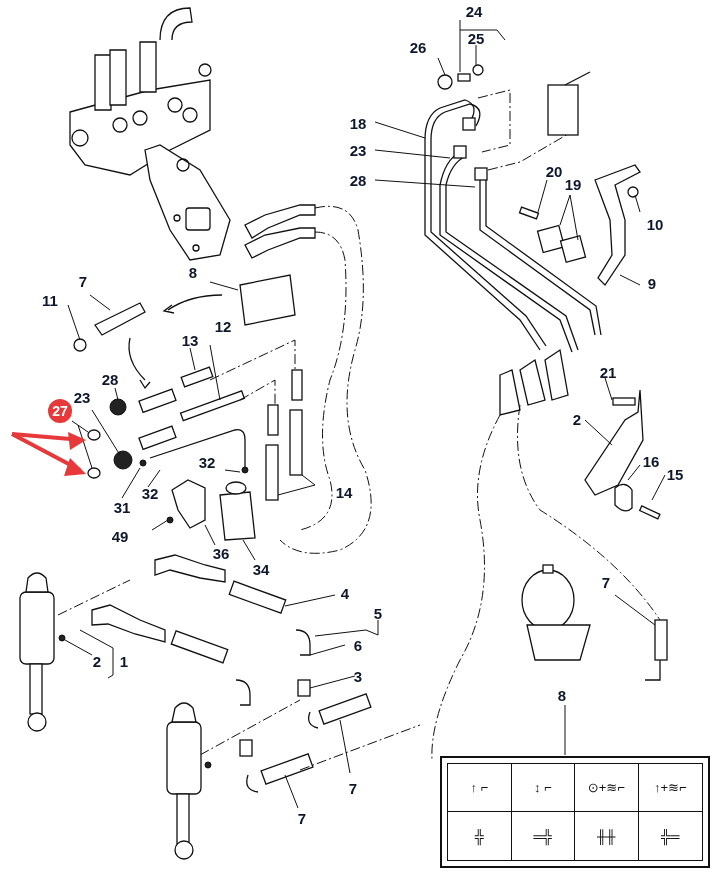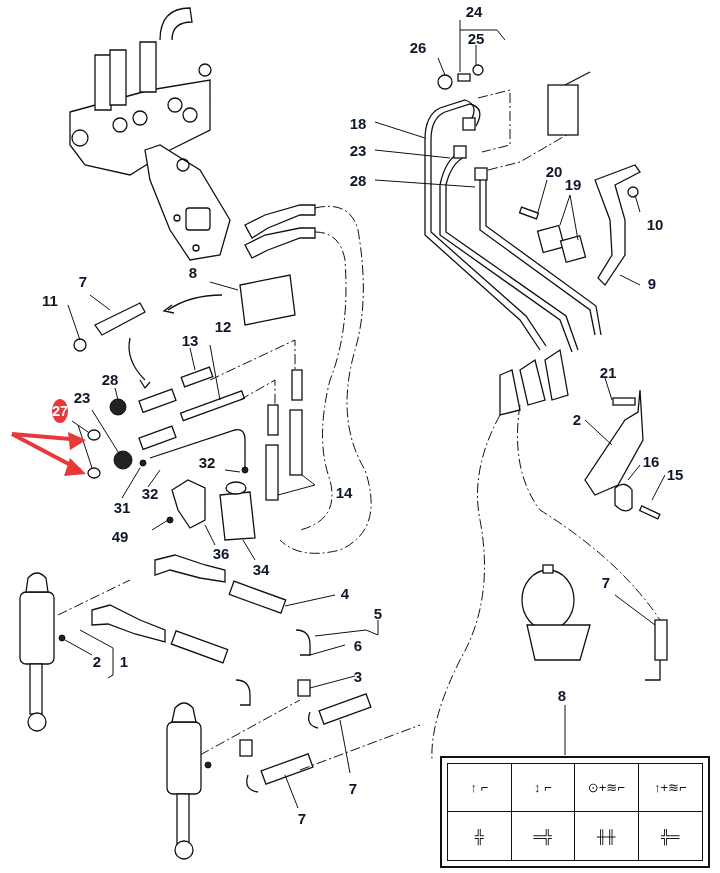--- a/index.html
+++ b/index.html
@@ -1,19 +1,19 @@
 <!DOCTYPE html>
 <html><head>
 <meta charset="utf-8">
 <style>
   html,body{margin:0;padding:0;background:#ffffff;}
   body{width:720px;height:873px;position:relative;overflow:hidden;font-family:"Liberation Sans",sans-serif;}
   #canvas{position:absolute;left:0;top:0;width:720px;height:873px;}
   .lbl{position:absolute;font-family:"Liberation Sans",sans-serif;font-size:15px;font-weight:bold;color:#0f172a;transform:translate(-50%,-50%);white-space:nowrap;}
-  .callout29{position:absolute;left:60px;top:411px;width:16px;height:24px;border-radius:50%;background:#e8393a;color:#fff;font-weight:bold;font-size:14px;display:flex;align-items:center;justify-content:center;transform:translate(-50%,-50%);}
+  .callout29{position:absolute;left:60px;top:411px;width:24px;height:24px;border-radius:50%;background:#e8393a;color:#fff;font-weight:bold;font-size:14px;display:flex;align-items:center;justify-content:center;transform:translate(-50%,-50%);}
   svg .p{fill:none;stroke:#111;stroke-width:1.3;}
   svg .pf{fill:#fff;stroke:#111;stroke-width:1.3;}
   svg .d{fill:none;stroke:#111;stroke-width:1;stroke-dasharray:10 3 2 3;}
   svg .l{stroke:#111;stroke-width:1;fill:none;}
   svg .dk{fill:#222;stroke:#111;stroke-width:1;}
   .decal{position:absolute;left:440px;top:756px;width:270px;height:112px;border:2px solid #111;box-sizing:border-box;background:#fff;}
   .decal-inner{position:absolute;left:5px;top:5px;right:5px;bottom:5px;display:grid;grid-template-columns:repeat(4,1fr);grid-template-rows:1fr 1fr;border:1px solid #111;}
   .cell{border-right:1px solid #111;border-bottom:1px solid #111;position:relative;display:flex;align-items:center;justify-content:center;font-size:13px;color:#111;}
   .cell:nth-child(4n){border-right:none;}
   .cell:nth-child(n+5){border-bottom:none;}

